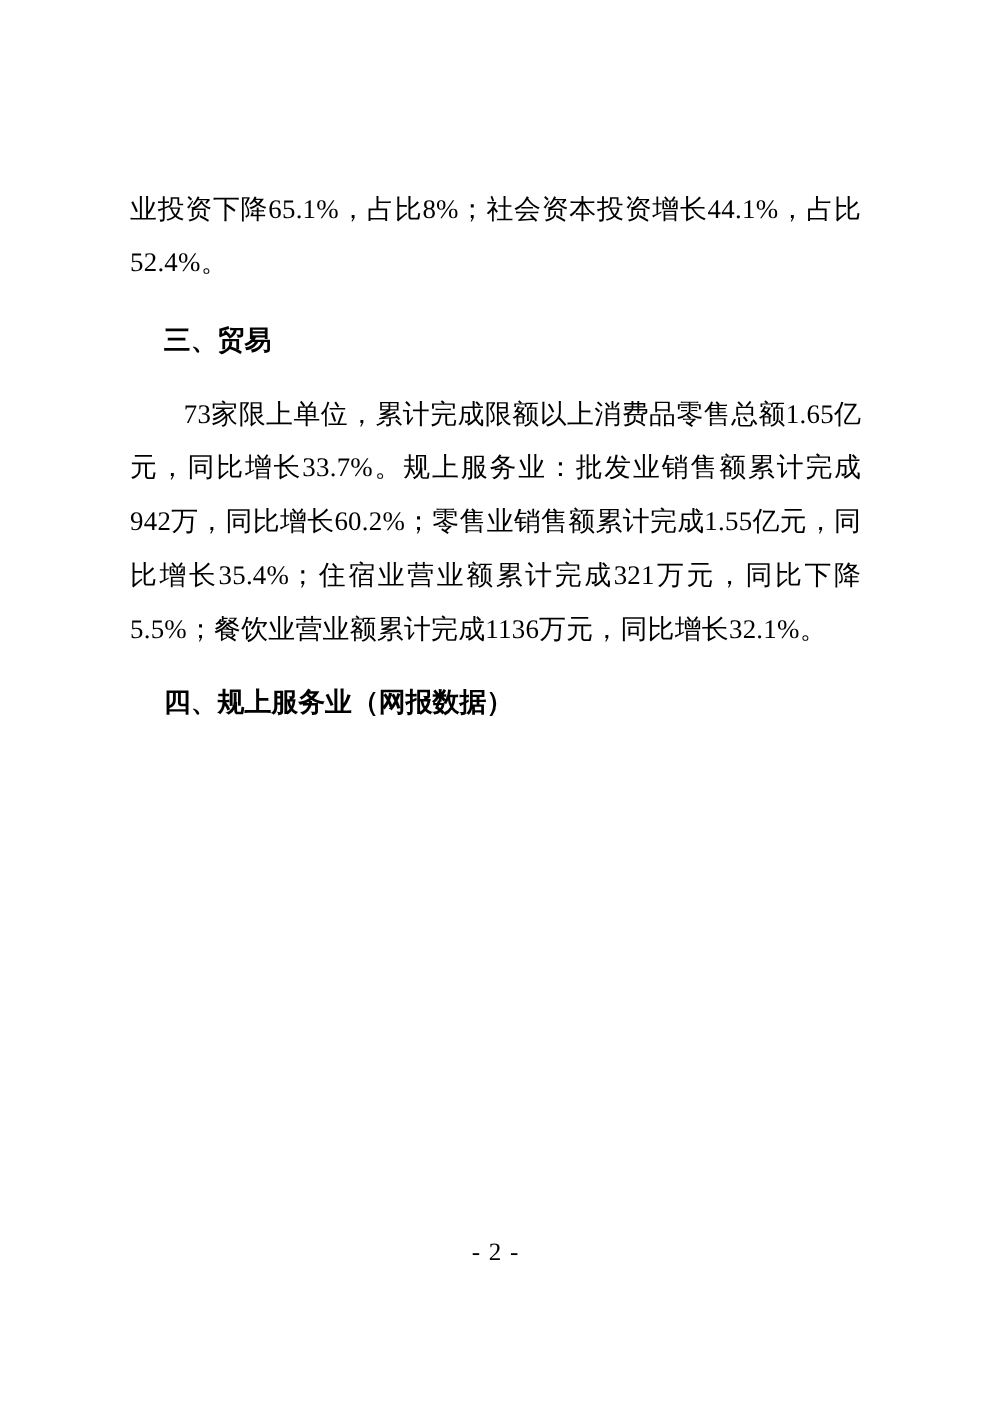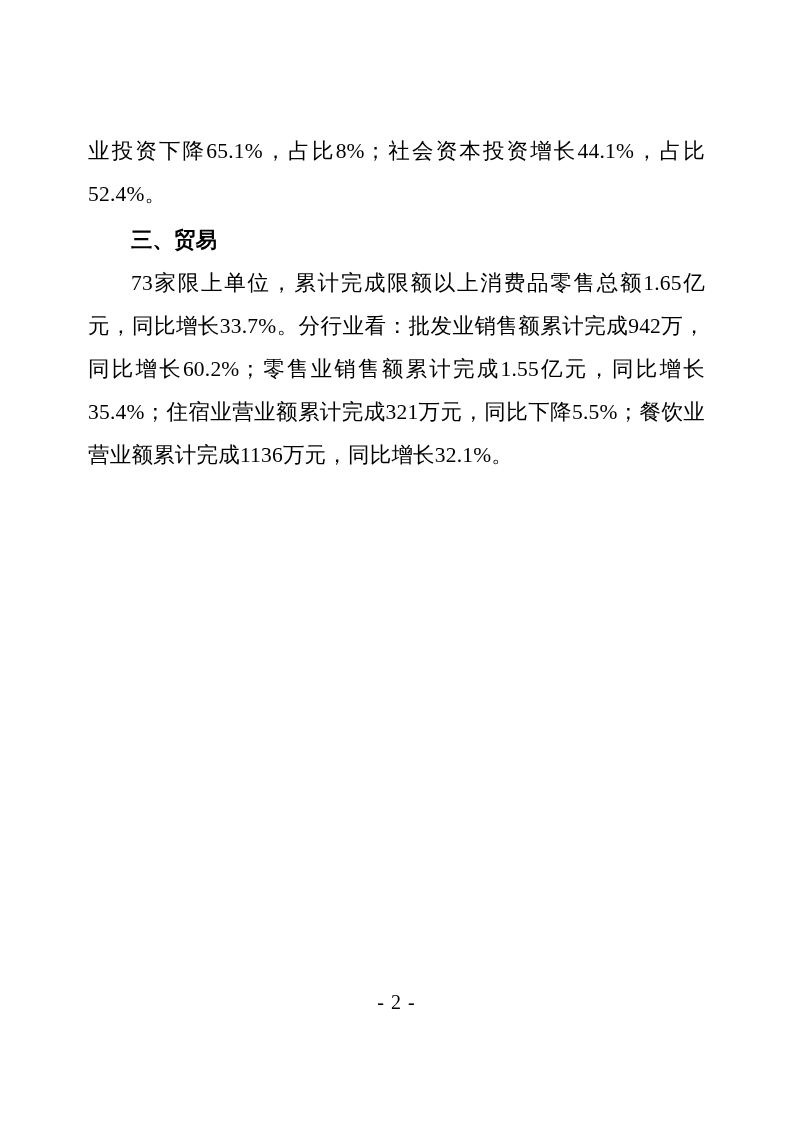--- a/index.html
+++ b/index.html
@@ -21,21 +21,21 @@
     height: 1122px;
     box-sizing: border-box;
     padding: 130px 88px 0 88px;
   }
   .body-text {
     font-size: 21.5px;
     line-height: 43px;
     text-align: justify;
     text-justify: inter-ideograph;
     letter-spacing: 0.2px;
-    margin: 0;
+    margin: 16px;
   }
   .first-line {
     
     text-indent: 0;
   }
   .indent {
     text-indent: 2em;
   }
   .section-heading {
     font-size: 21.5px;
@@ -61,19 +61,20 @@
 <body>
 
 <div class="page">
 
   <p class="body-text first-line">业投资下降65.1%，占比8%；社会资本投资增长44.1%，占比52.4%。</p>
 
   <div class="spacer-sm"></div>
 
   <h2 class="section-heading">三、贸易</h2>
 
-  <p class="body-text indent">73家限上单位，累计完成限额以上消费品零售总额1.65亿元，同比增长33.7%。分行业看：批发业销售额累计完成942万，同比增长60.2%；零售业销售额累计完成1.55亿元，同比增长35.4%；住宿业营业额累计完成321万元，同比下降5.5%；餐饮业营业额累计完成1136万元，同比增长32.1%。</p>
+  <p class="body-text indent">73家限上单位，累计完成限额以上消费品零售总额1.65亿元，同比增长33.7%。规上服务业：批发业销售额累计完成942万，同比增长60.2%；零售业销售额累计完成1.55亿元，同比增长35.4%；住宿业营业额累计完成321万元，同比下降5.5%；餐饮业营业额累计完成1136万元，同比增长32.1%。</p>
 
+  <h2 class="section-heading">四、规上服务业（网报数据）</h2>
 
 
   <div class="page-number">- 2 -</div>
 
 </div>
 
 </body></html>

